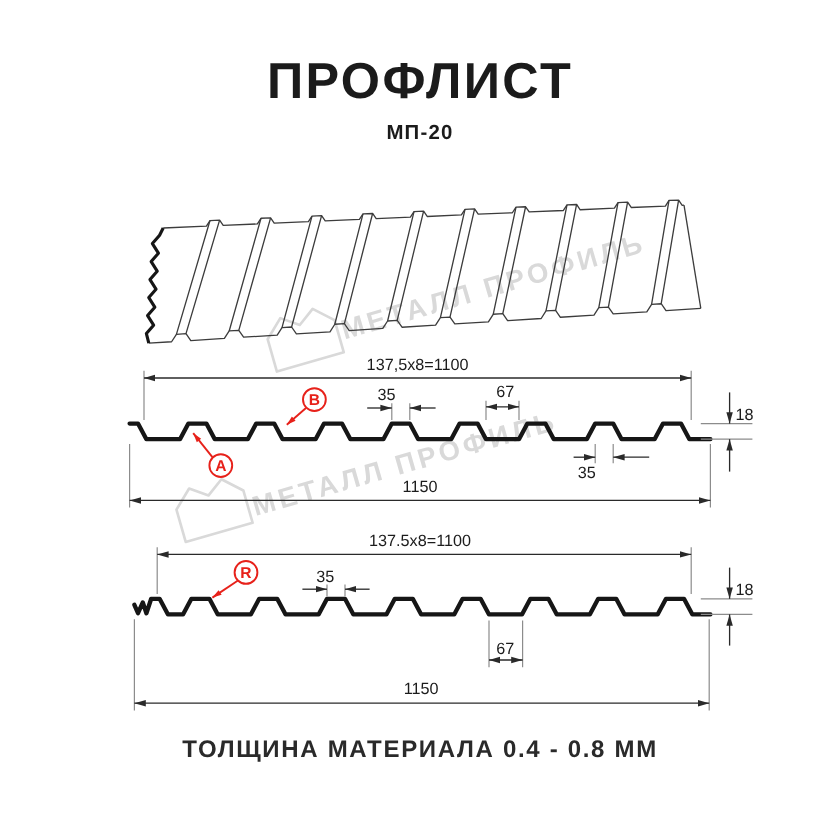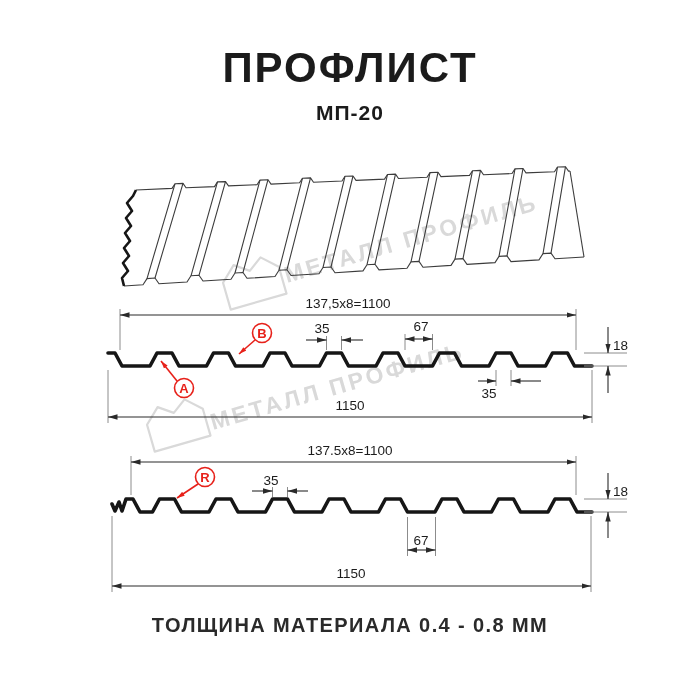--- a/index.html
+++ b/index.html
@@ -1,21 +1,21 @@
 <!DOCTYPE html>
 <html><head>
 <meta charset="utf-8">
 <style>
   html,body{margin:0;padding:0;background:#ffffff;}
   .canvas{position:relative;width:700px;height:700px;background:#fff;overflow:hidden;
           font-family:"Liberation Sans",sans-serif;}
   .title{position:absolute;top:44px;left:0;width:700px;text-align:center;
          font-size:42px;font-weight:bold;letter-spacing:2px;color:#1b1b1b;}
   .subtitle{position:absolute;top:101px;left:0;width:700px;text-align:center;
-         font-size:21px;font-weight:bold;letter-spacing:1px;color:#1b1b1b;}
+         font-size:17px;font-weight:bold;letter-spacing:1px;color:#1b1b1b;}
   .footer{position:absolute;top:614px;left:0;width:700px;text-align:center;
          font-size:20px;font-weight:bold;letter-spacing:1.4px;color:#2a2a2a;}
   svg{position:absolute;left:0;top:0;}
   .thick{stroke:#161616;stroke-width:3.6;fill:none;stroke-linejoin:round;stroke-linecap:round;}
   .thin{stroke:#8c8c8c;stroke-width:1;fill:none;}
   .dim{stroke:#2a2a2a;stroke-width:1.1;fill:none;}
   .lbl{font-family:"Liberation Sans",sans-serif;font-size:13.5px;fill:#1c1c1c;}
   .redln{stroke:#e7211a;stroke-width:1.6;fill:none;}
   .redlbl{font-family:"Liberation Sans",sans-serif;font-size:13px;font-weight:bold;fill:#e7211a;}
   .wmtext{font-family:"Liberation Sans",sans-serif;font-size:23px;font-weight:bold;

